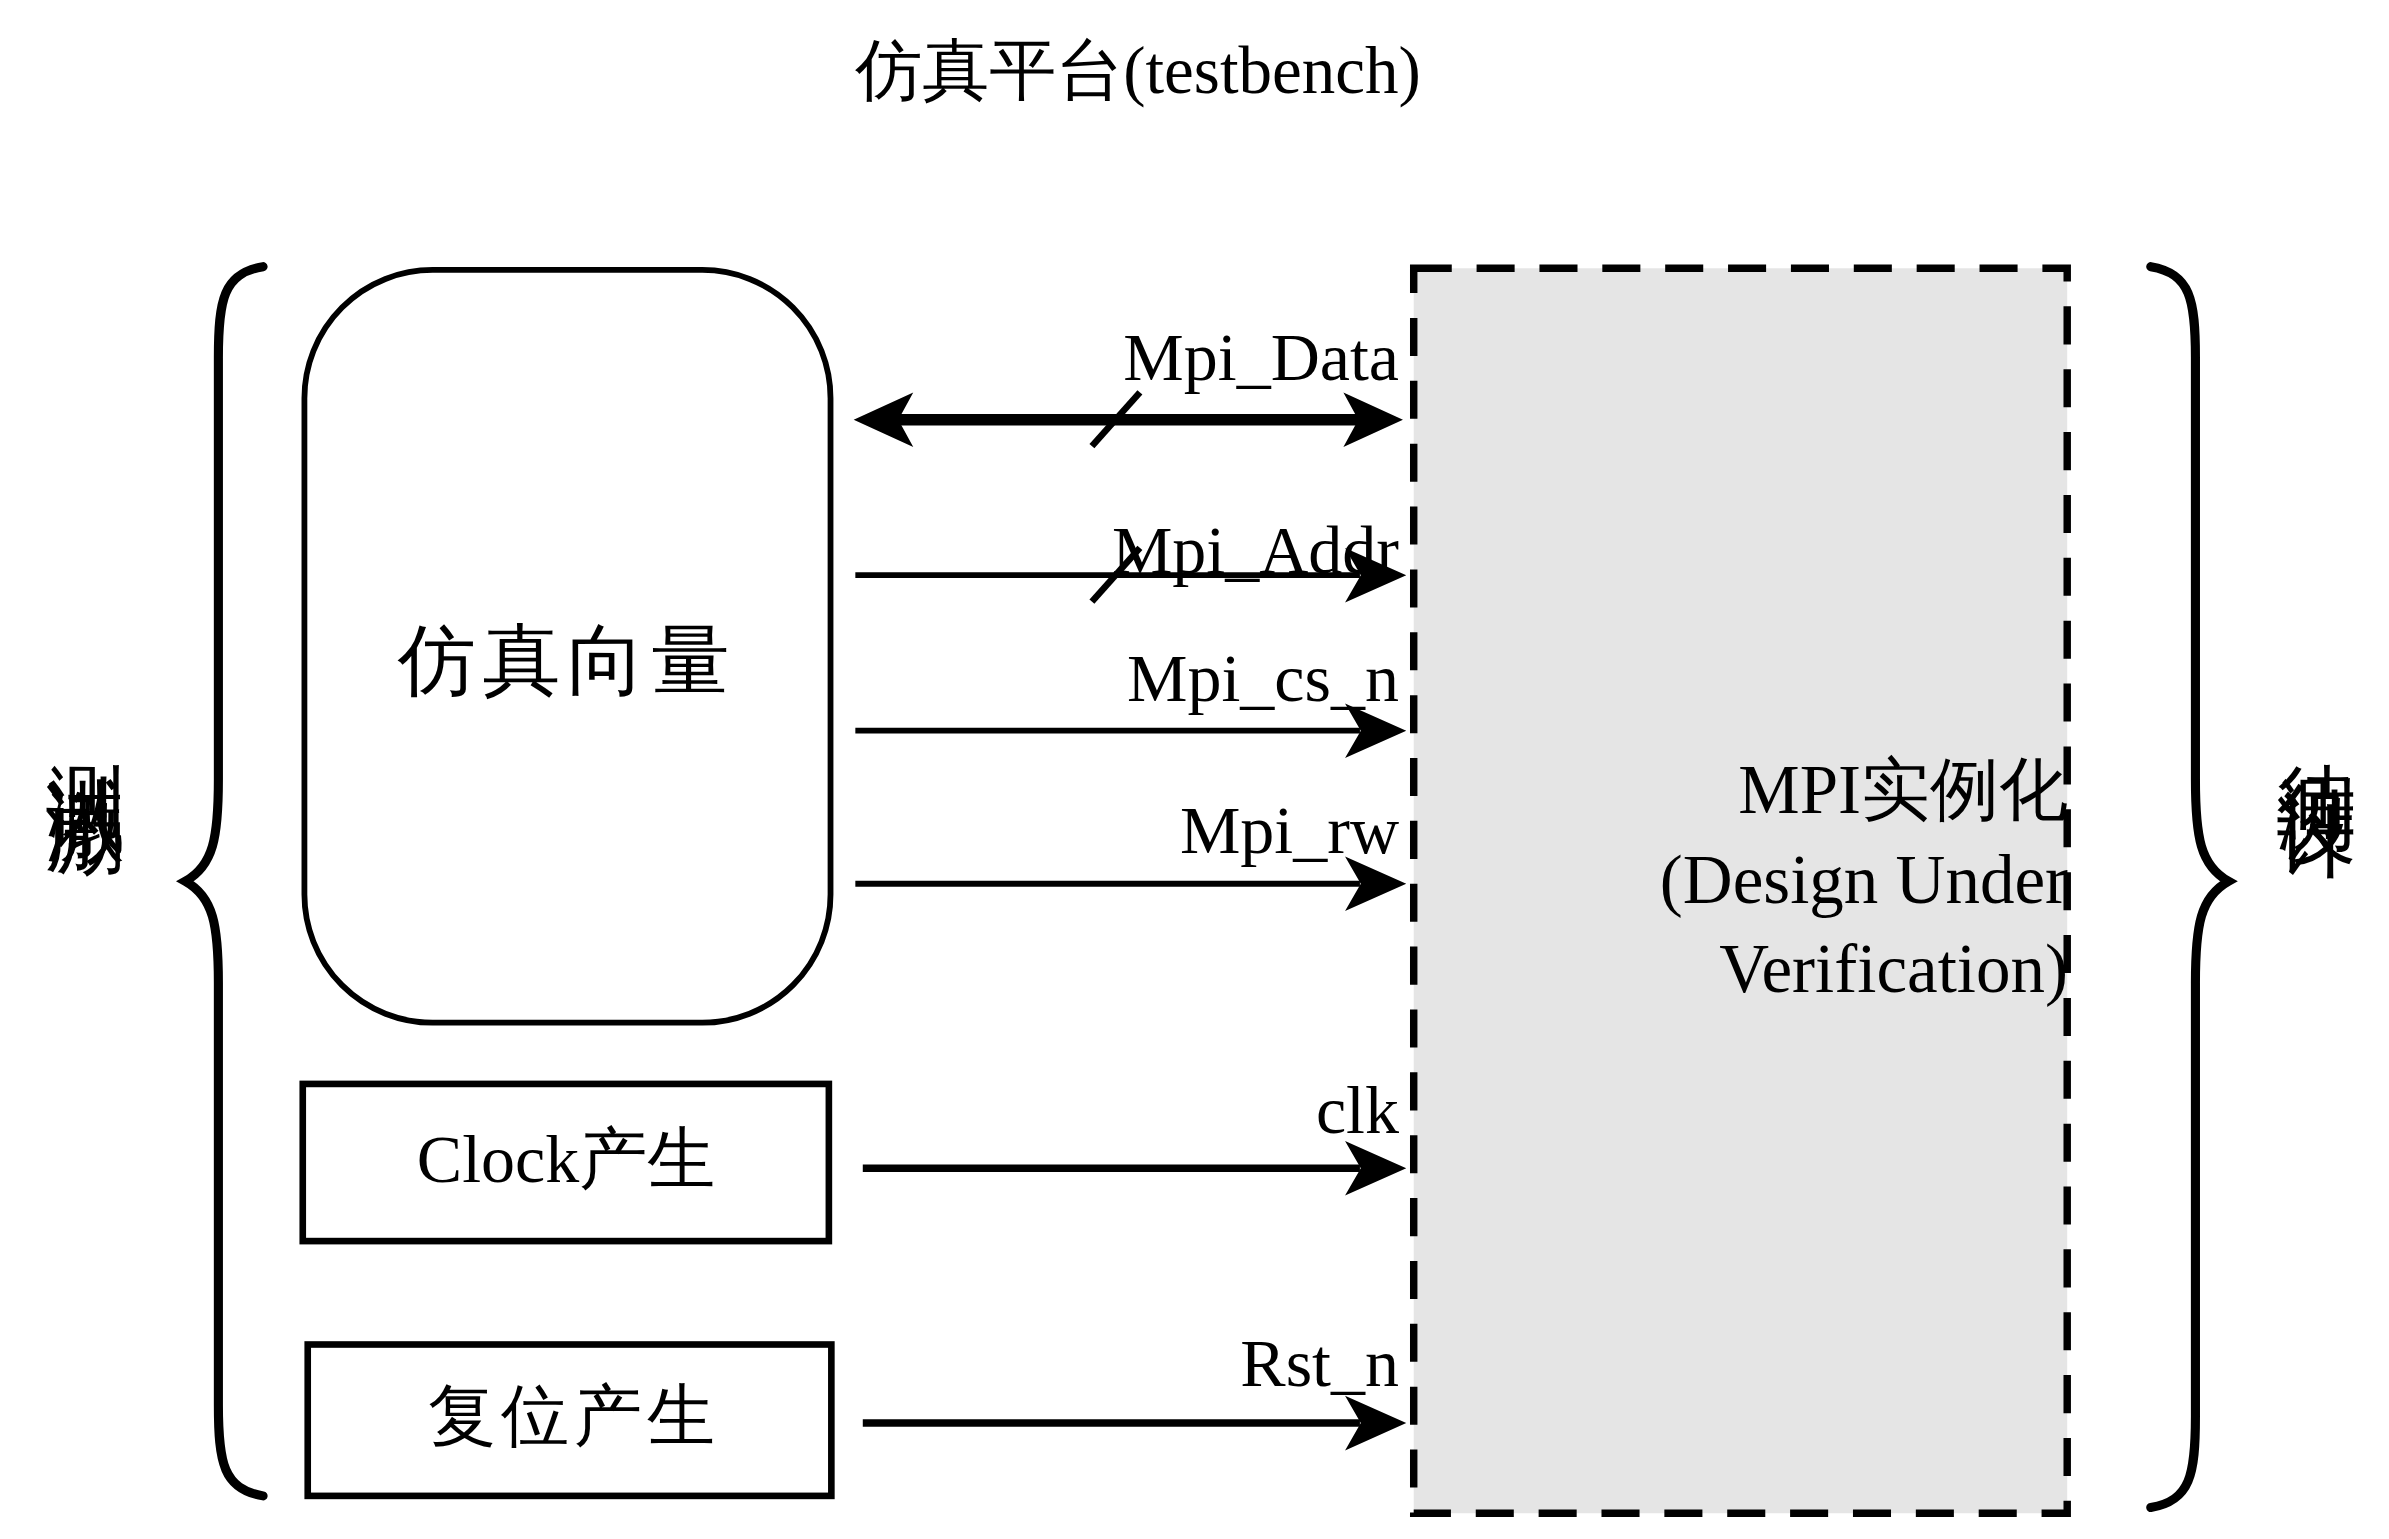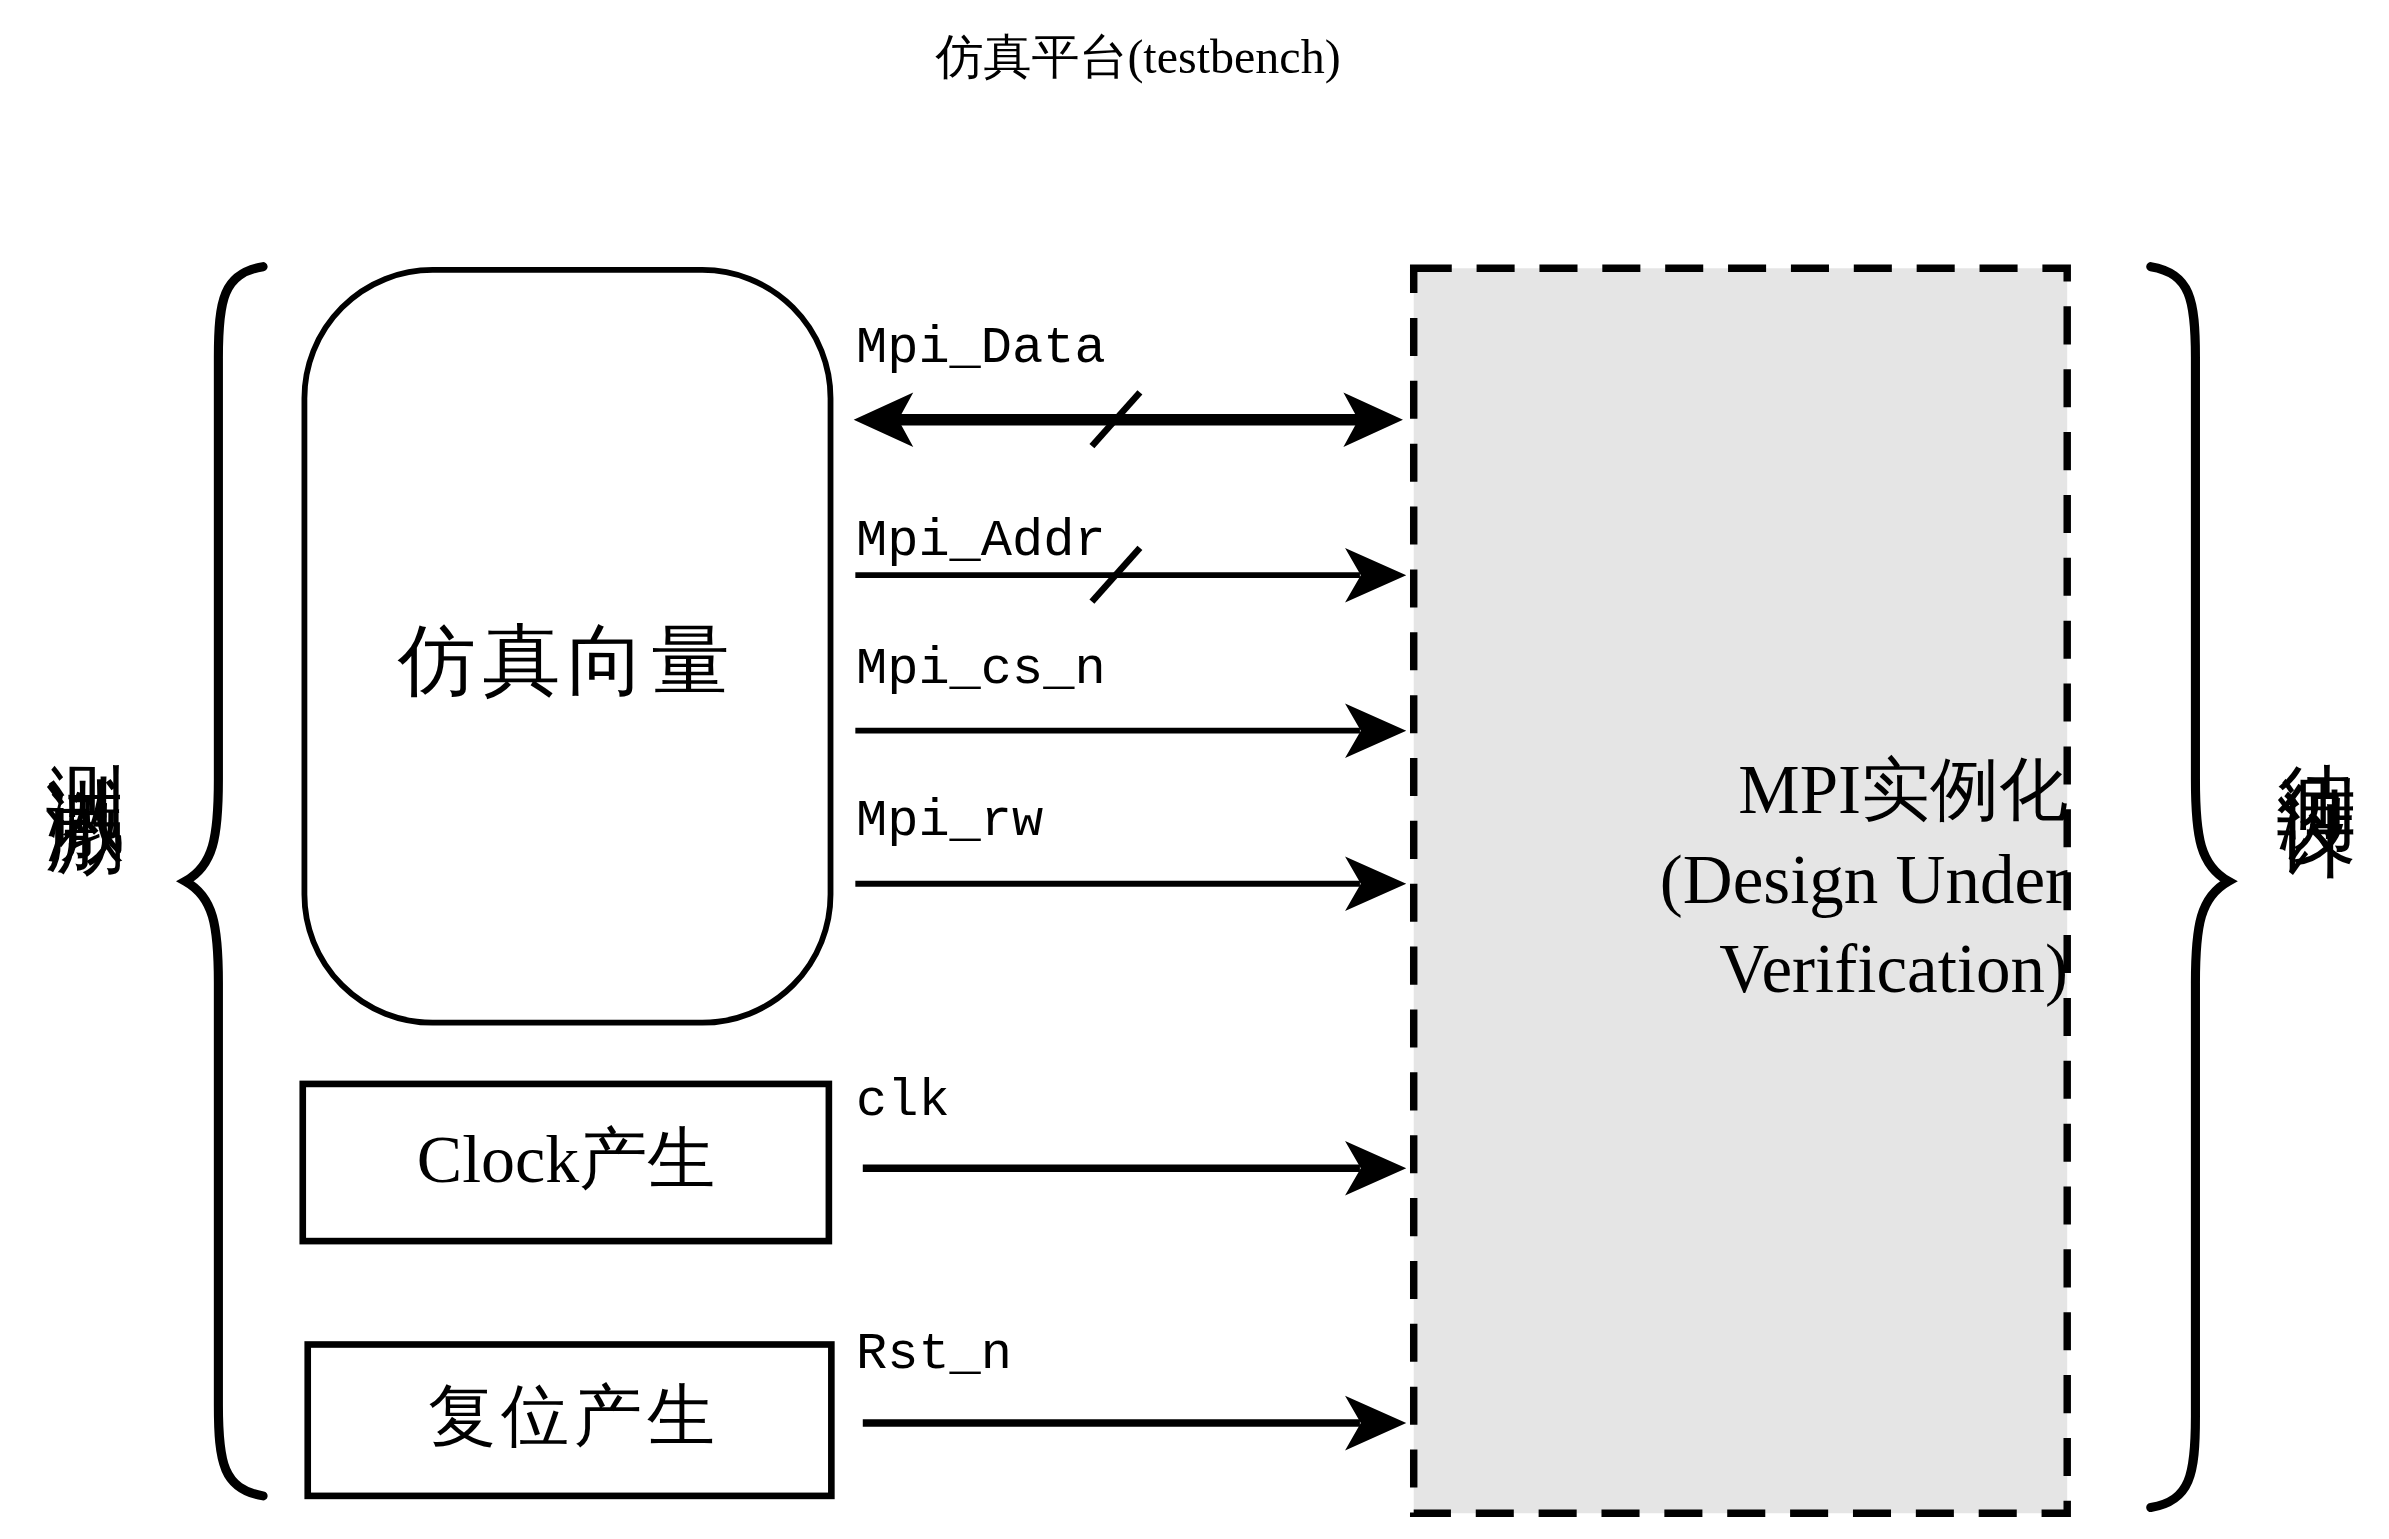--- a/index.html
+++ b/index.html
@@ -21,21 +21,21 @@
     position: absolute;
     left: 0; top: 0;
     width: 2389px;
     height: 1540px;
   }
   .title {
     position: absolute;
     top: 25px;
     left: 1138px;
     transform: translateX(-50%);
-    font-size: 48px;
+    font-size: 67px;
     white-space: nowrap;
   }
   .v-label {
     position: absolute;
     writing-mode: vertical-lr;
     text-orientation: upright;
     font-size: 79px;
     letter-spacing: 13.2px;
     line-height: 1;
   }
@@ -55,25 +55,24 @@
     width: 654px;
     text-align: right;
     font-size: 69px;
     line-height: 1.3;
     white-space: pre-line;
   }
   .sig-label {
     position: absolute;
     left: 856px;
     width: 543px;
-    text-align: left;
-    font-size: 52px;
+    text-align: right;
+    font-size: 68px;
     line-height: 1;
     white-space: nowrap;
-    font-family: Liberation Mono, monospace;
   }
   .sig-0 { top: 323px;  }
   .sig-1 { top: 485px; margin-top: 31px;  }
   .sig-2 { top: 644px;  }
   .sig-3 { top: 796px;  }
   .sig-4 { top: 1076px; }
   .sig-5 { top: 1329px; }
 </style>
 </head>
 <body>

